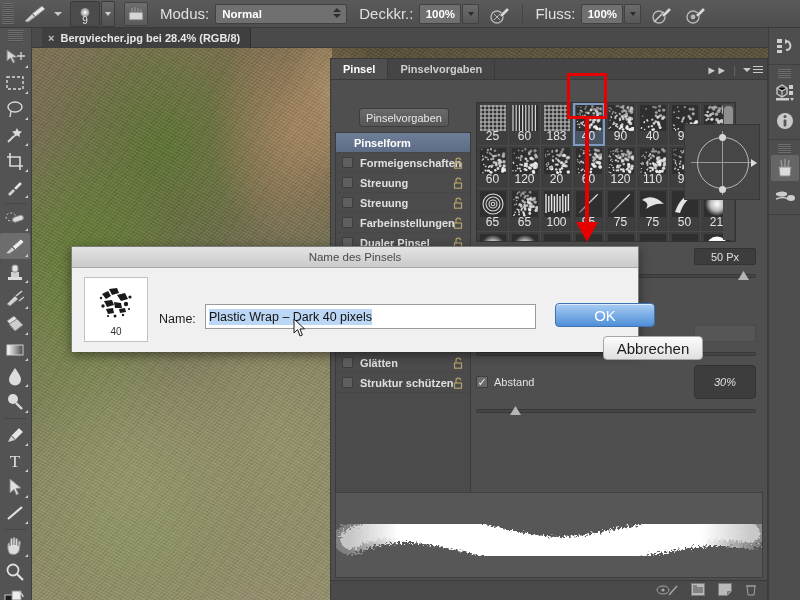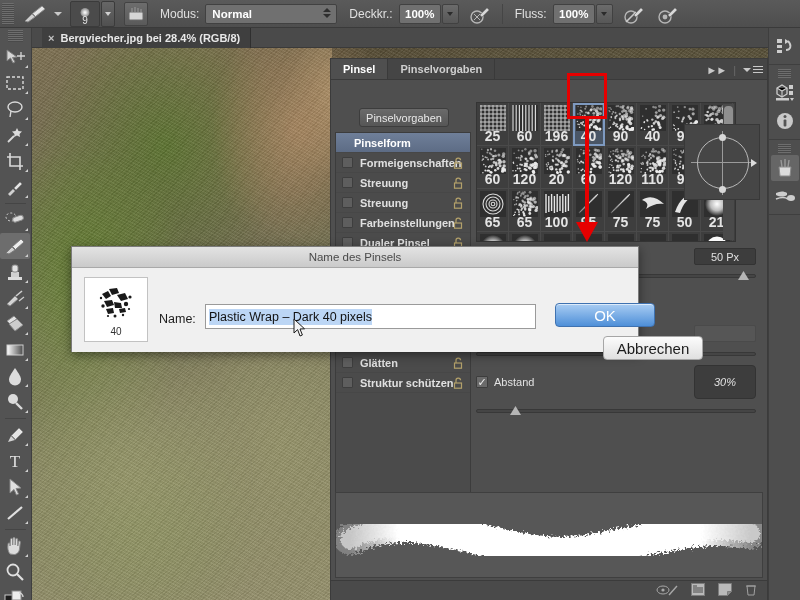--- a/index.html
+++ b/index.html
@@ -58,21 +58,21 @@
   .drop-btn .tri {
     width: 0; height: 0; border-left: 3.5px solid transparent;
     border-right: 3.5px solid transparent; border-top: 4px solid #d0d0d0;
   }
   .tablet-btn {
     width: 24px; height: 24px; margin-left: 9px;
     background: linear-gradient(#6d6d6d,#5a5a5a);
     border: 1px solid #434343; border-radius: 2px;
     display: flex; align-items: center; justify-content: center;
   }
-  .lbl { margin-left: 12px; color: #e0e0e0; font-size: 12px; }
+  .lbl { margin-left: 12px; color: #e0e0e0; font-size: 15px; }
   .combo {
     margin-left: 6px; height: 20px; width: 132px;
     background: #707070; border: 1px solid #414141; border-radius: 2px;
     display: flex; align-items: center; padding-left: 6px;
     color: #fff; font-size: 11.5px; font-weight: bold; position: relative;
   }
   .combo .spin { position: absolute; right: 5px; top: 3px; }
   .combo .spin i { display: block; width: 0; height: 0;
     border-left: 4px solid transparent; border-right: 4px solid transparent; }
   .combo .spin .up { border-bottom: 4px solid #2e2e2e; margin-bottom: 2px; }
@@ -225,21 +225,21 @@
     background: #3e3e3e; border: 1px solid #343434; overflow: hidden;
   }
   .bgrid { display: grid; grid-template-columns: repeat(8, 32px); }
   .bcell {
     width: 32px; height: 43px; position: relative;
     border-right: 1px solid #4a4a4a; border-bottom: 1px solid #4a4a4a;
     display: flex; flex-direction: column; align-items: center;
   }
   .bcell .thumb { width: 26px; height: 26px; margin-top: 2px; }
   .bcell .cap {
-    font-size: 14px; color: #e4e4e4; line-height: 11px; font-weight: bold;
+    font-size: 12px; color: #e4e4e4; line-height: 11px; font-weight: normal;
   }
   .bcell.selected { outline: 2px solid #7e9ac0; outline-offset: -2px; background:#4a5666; }
 
   .grid-scroll {
     position: absolute; right: 1px; top: 1px; width: 11px; bottom: 1px;
     background: #4a4a4a;
   }
   .grid-scroll .thumbbar {
     position: absolute; left: 1px; top: 2px; width: 9px; height: 60px;
     background: #8f8f8f; border-radius: 4px;
@@ -797,21 +797,21 @@
                   <path d="M13 0 V26"></path>
                   <path d="M0 13 H26"></path>
                   <path d="M17 0 V26"></path>
                   <path d="M0 17 H26"></path>
                   <path d="M21 0 V26"></path>
                   <path d="M0 21 H26"></path>
                   <path d="M25 0 V26"></path>
                   <path d="M0 25 H26"></path>
                 </g>
               </svg>
-              <span class="cap">196</span>
+              <span class="cap">183</span>
             </div>
             <div class="bcell selected">
               <svg class="thumb" viewBox="0 0 26 26">
                 <rect width="26" height="26" fill="#2f2f2f"></rect>
                 <circle cx="13.3" cy="12.4" r="1.2" fill="#ececec" opacity="0.71"></circle>
                 <circle cx="4.3" cy="5.4" r="0.8" fill="#ececec" opacity="0.55"></circle>
                 <circle cx="19.2" cy="14.4" r="1.5" fill="#ececec" opacity="0.76"></circle>
                 <circle cx="12.2" cy="15.2" r="1.2" fill="#ececec" opacity="0.78"></circle>
                 <circle cx="3.1" cy="19.5" r="0.8" fill="#ececec" opacity="0.87"></circle>
                 <circle cx="21.7" cy="7.8" r="1.6" fill="#ececec" opacity="0.61"></circle>

